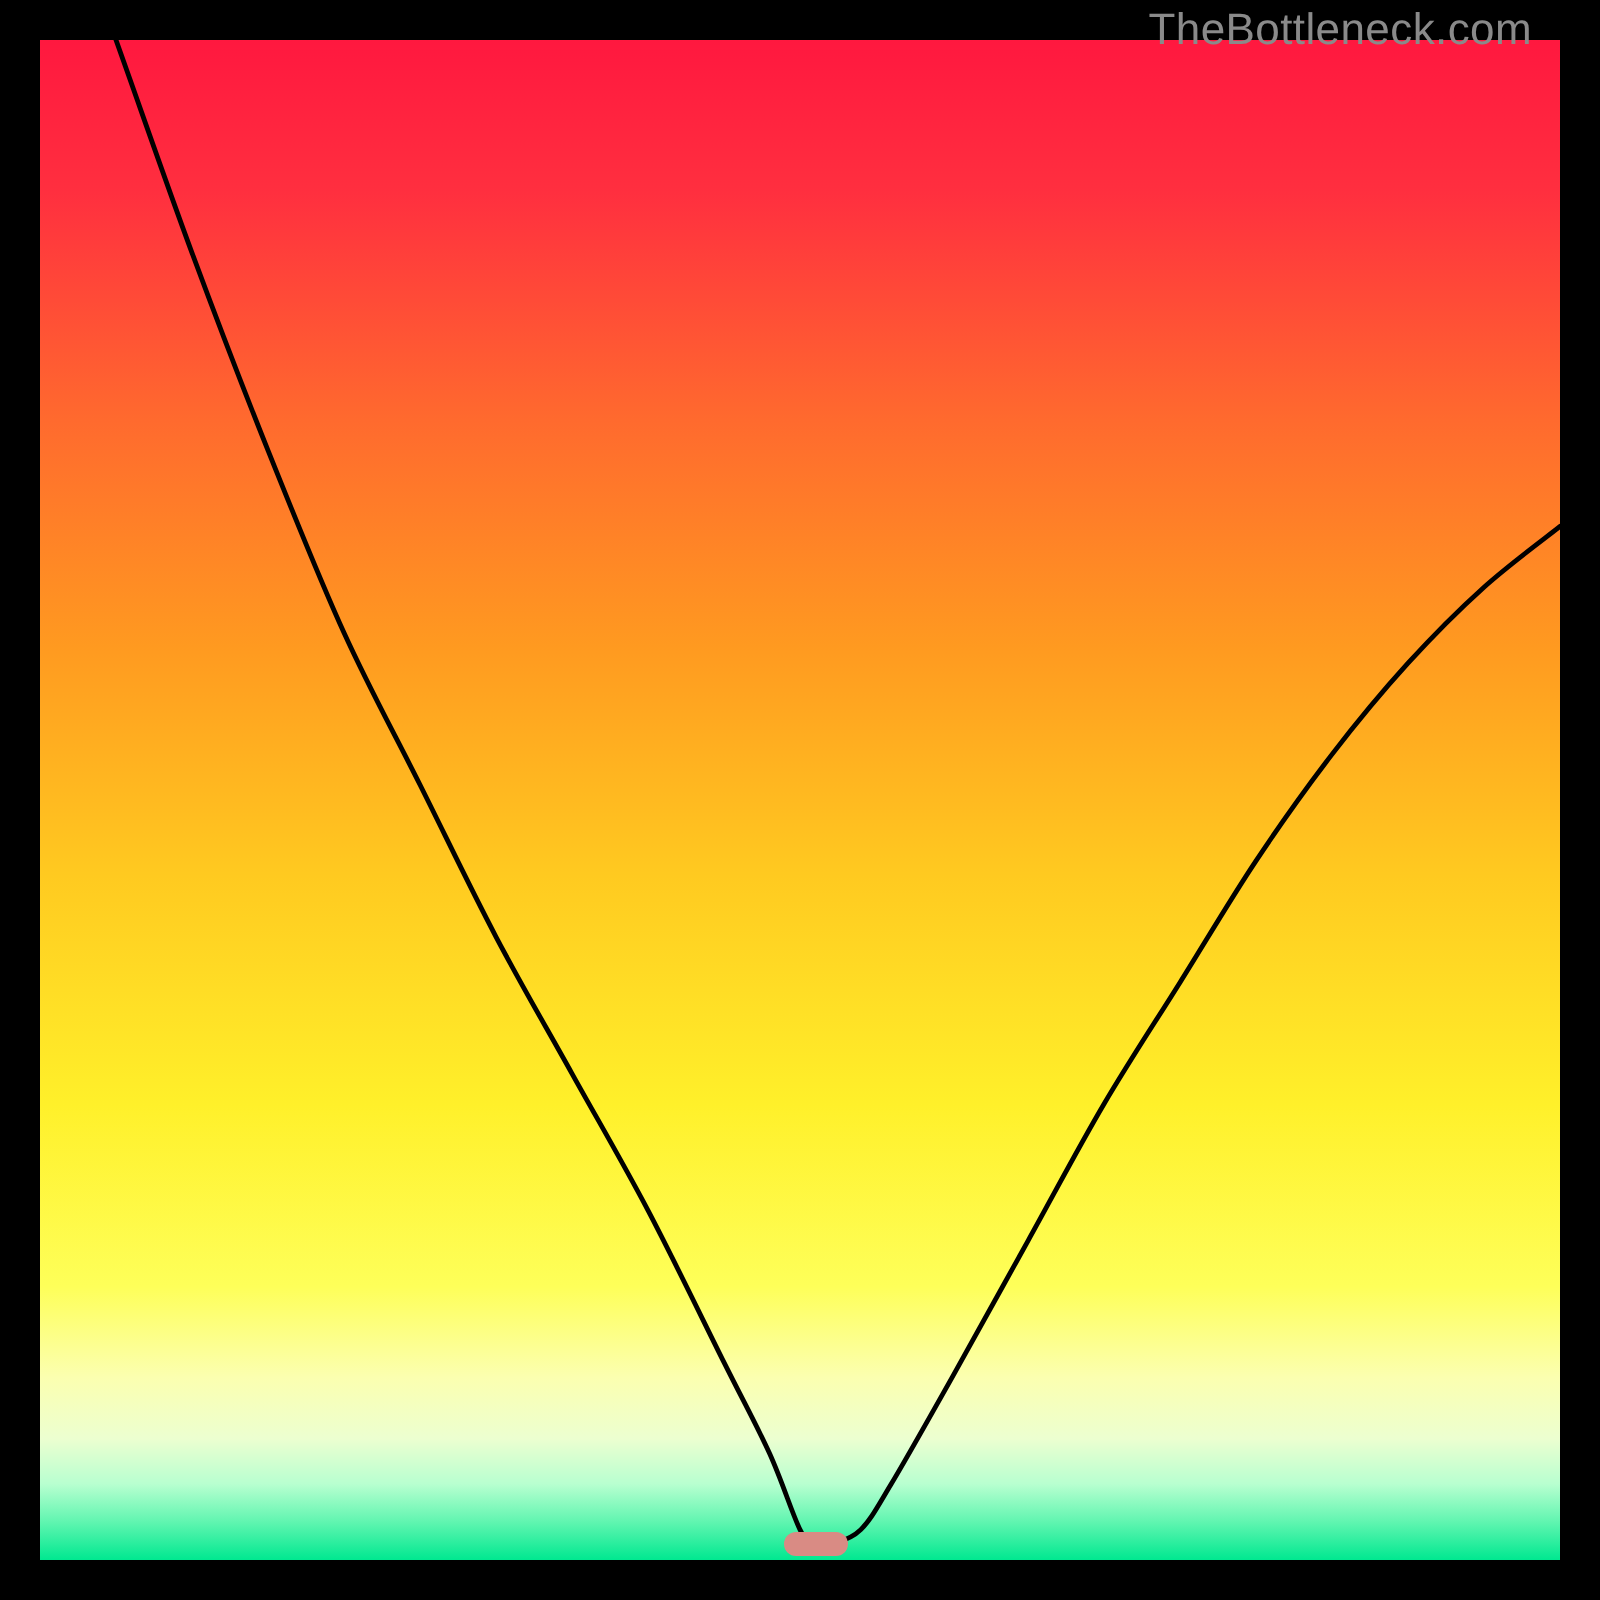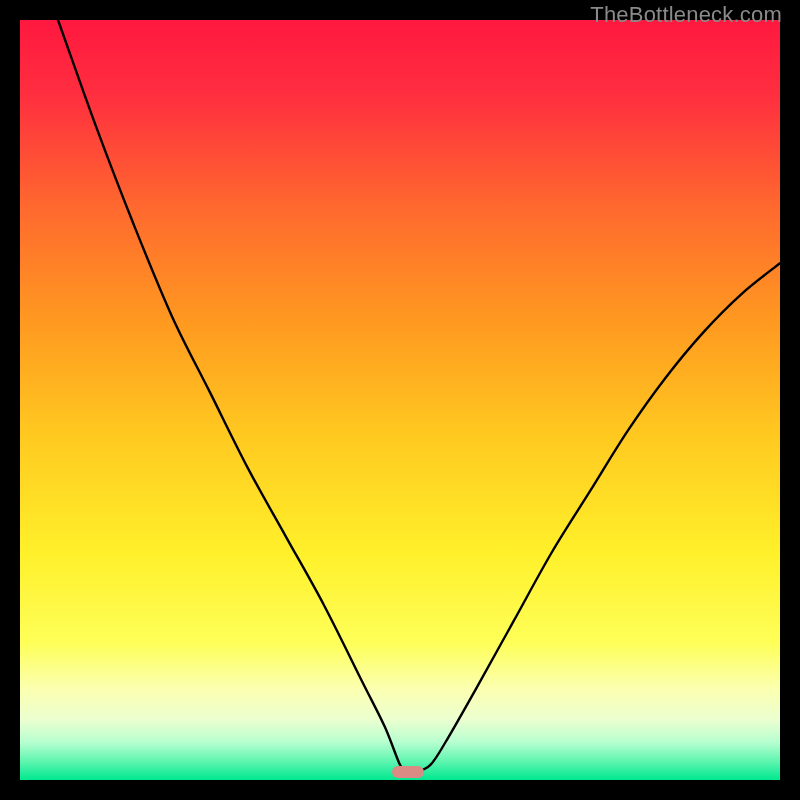--- a/index.html
+++ b/index.html
@@ -26,21 +26,21 @@
     height: 760px;
     overflow: hidden;
   }
   .gradient {
     position: absolute;
     left: 0; top: 0; width: 100%; height: 100%;
   }
   .watermark {
     position: absolute;
     top: 2px;
-    right: 18px;
+    right: 34px;
     font-family: Arial, Helvetica, sans-serif;
     font-size: 22px;
     color: #8a8a8a;
     font-weight: 500;
     letter-spacing: 0.2px;
     user-select: none;
   }
   .marker {
     position: absolute;
     border-radius: 999px;

